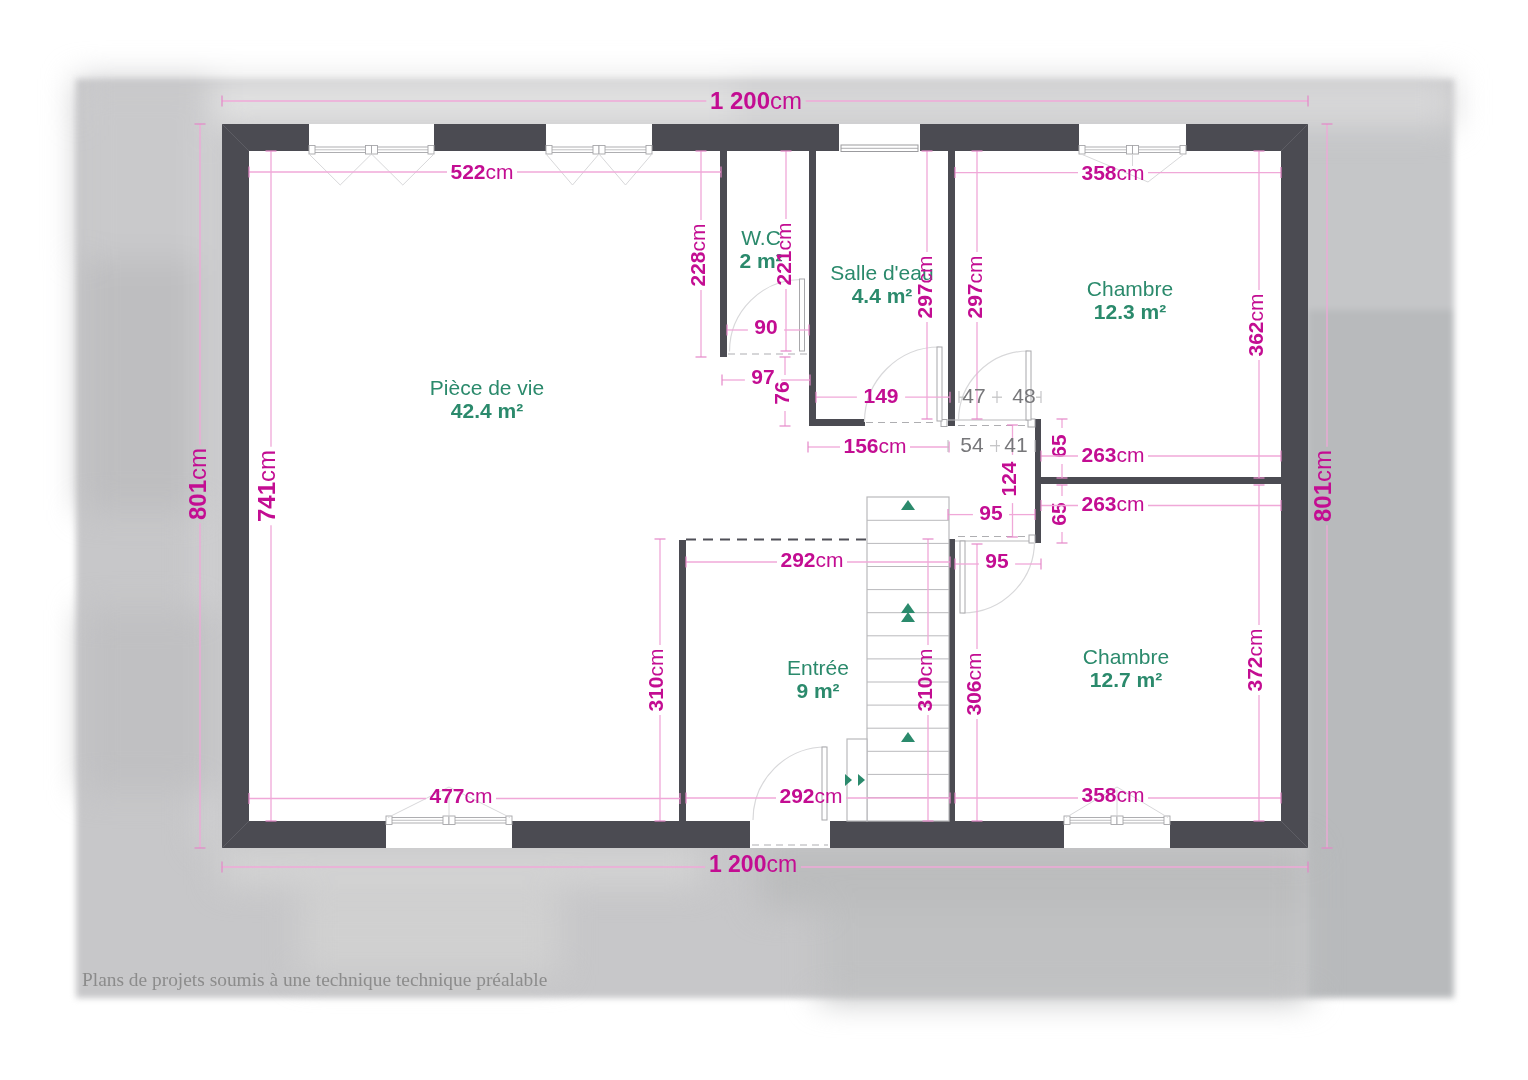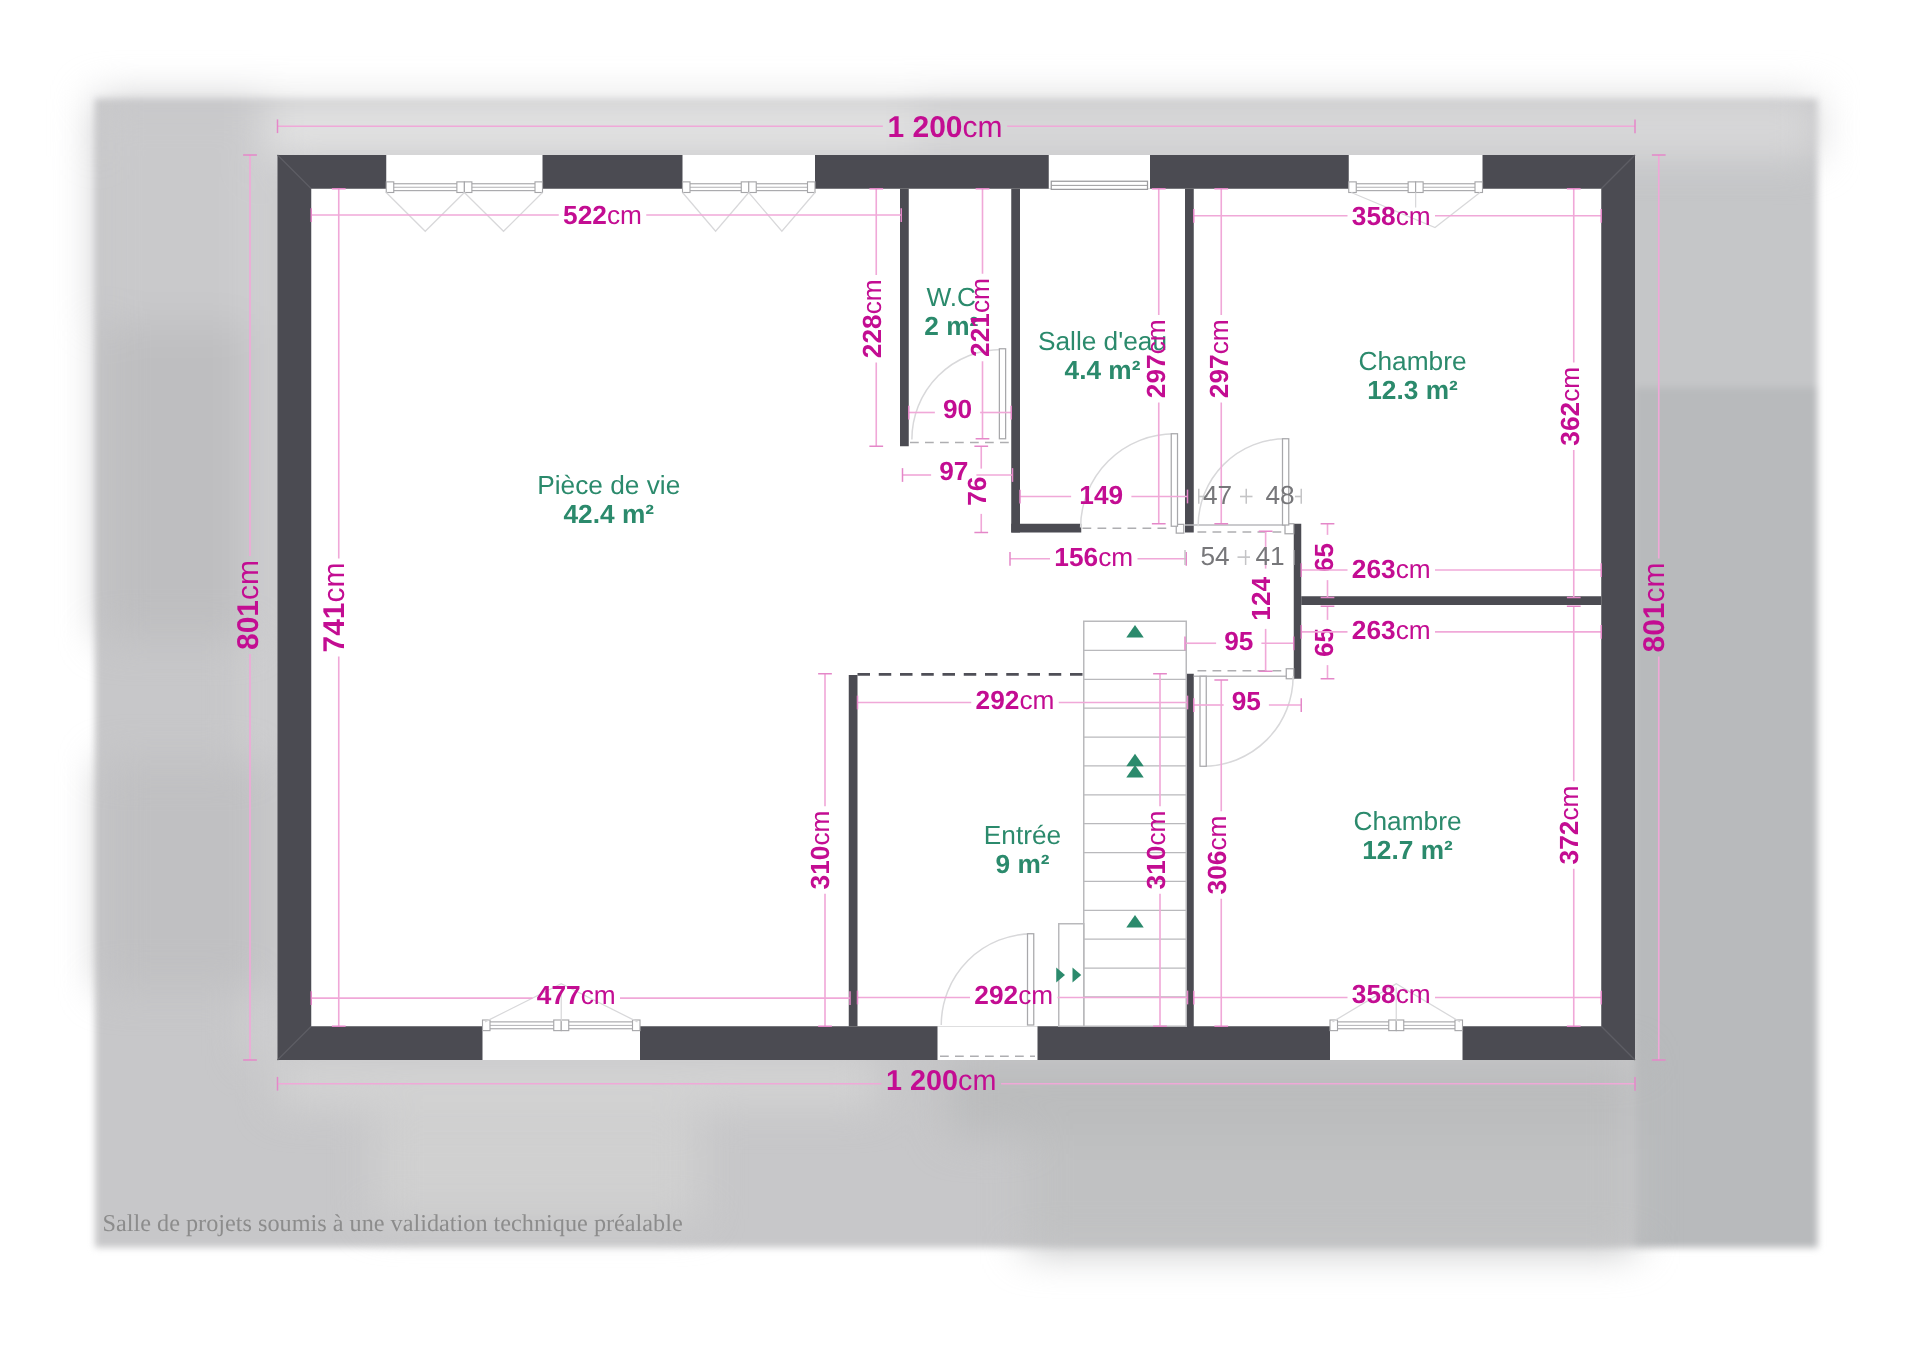--- a/index.html
+++ b/index.html
@@ -494,13 +494,13 @@
 <g>
       <line x1="990" y1="445.7" x2="1000" y2="445.7" stroke="#c4c4c6" stroke-width="1.3"></line>
       <line x1="948" y1="440" x2="948" y2="452" stroke="#c4c4c6" stroke-width="1.2"></line>
       <line x1="996.5" y1="440" x2="996.5" y2="452" stroke="#c4c4c6" stroke-width="1.2"></line>
       <line x1="1035" y1="440" x2="1035" y2="452" stroke="#c4c4c6" stroke-width="1.2"></line>
       <text x="972" y="451.9" font-size="21" fill="#77777a" text-anchor="middle"><tspan>54</tspan></text>
       <text x="1016" y="451.9" font-size="21" fill="#77777a" text-anchor="middle"><tspan>41</tspan></text>
     </g>
 </svg>
 
-<div class="disc">Salle de projets soumis à une validation technique préalable</div>
+<div class="disc">Plans de projets soumis à une technique technique préalable</div>
 
 </body></html>

